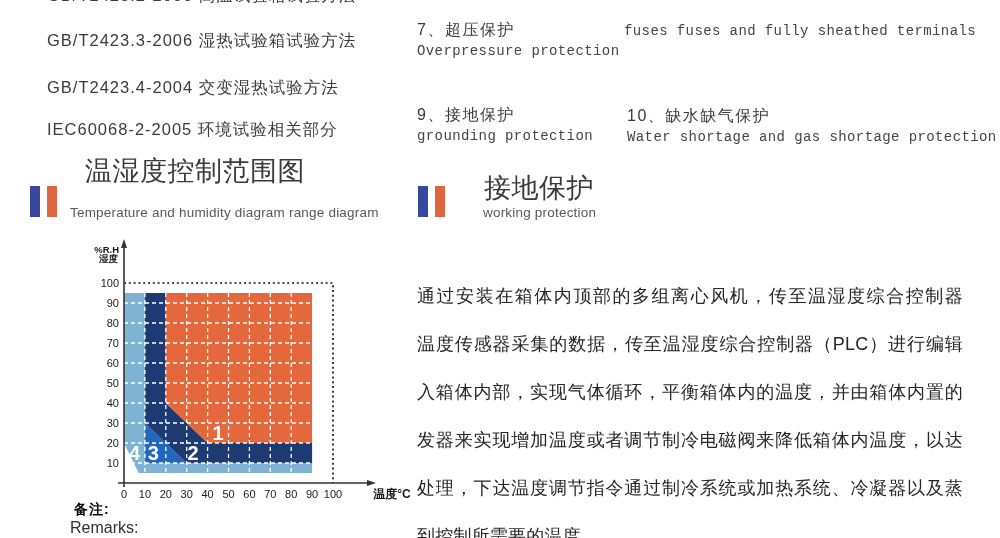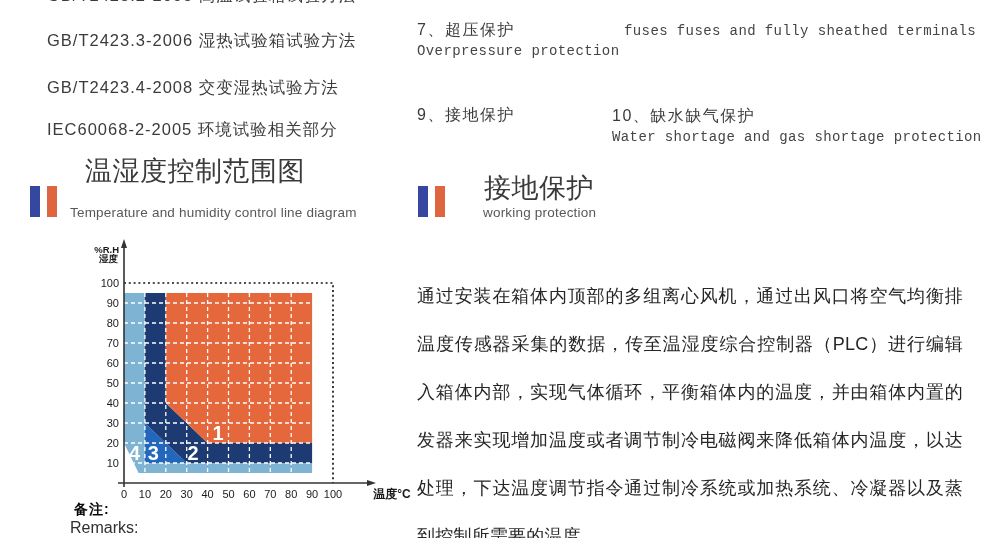--- a/index.html
+++ b/index.html
@@ -41,48 +41,49 @@
     text-align:justify;text-align-last:justify;letter-spacing:0.2px;
   }
   .par-line.last{text-align-last:left;}
 </style>
 </head>
 <body>
 
 <div>
   <div class="std-line" style="top:-14px">GB/T2423.2-2008 高温试验箱试验方法</div>
   <div class="std-line" style="top:31px">GB/T2423.3-2006 湿热试验箱试验方法</div>
-  <div class="std-line" style="top:78px">GB/T2423.4-2008 交变湿热试验方法</div>
+  <div class="std-line" style="top:78px">GB/T2423.4-2004 交变湿热试验方法</div>
   <div class="std-line" style="top:120px">IEC60068-2-2005 环境试验相关部分</div>
 </div>
 
 <div>
   <div class="prot-item" style="left:417px;top:20px">
     <div class="prot-zh">7、超压保护</div>
     <div class="prot-en">Overpressure protection</div>
   </div>
   <div class="prot-item" style="left:624px;top:23px">
     <div class="prot-en">fuses fuses and fully sheathed terminals</div>
   </div>
   <div class="prot-item" style="left:417px;top:105px">
     <div class="prot-zh">9、接地保护</div>
+    <div class="prot-en">grounding protection</div>
   </div>
-  <div class="prot-item" style="left:612px;top:106px">
+  <div class="prot-item" style="left:627px;top:106px">
     <div class="prot-zh">10、缺水缺气保护</div>
     <div class="prot-en">Water shortage and gas shortage protection</div>
   </div>
 </div>
 
 <div>
   <span class="flag-icon" style="left:30px;top:186px">
     <span class="flag-bar blue"></span>
     <span class="flag-bar orange"></span>
   </span>
   <div class="sec-title" style="left:85px;top:156px">温湿度控制范围图</div>
-  <div class="sec-sub" style="left:70px;top:205px">Temperature and humidity control line diagram</div>
+  <div class="sec-sub" style="left:70px;top:205px">Temperature and humidity diagram range diagram</div>
 </div>
 
 <div>
   <span class="flag-icon" style="left:418px;top:186px">
     <span class="flag-bar blue"></span>
     <span class="flag-bar orange"></span>
   </span>
   <div class="sec-title" style="left:484px;top:173px">接地保护</div>
   <div class="sec-sub" style="left:483px;top:205px">working protection</div>
 </div>
@@ -153,19 +154,19 @@
       <text class="rlabel" x="68.25999999999999" y="225" text-anchor="middle">3</text>
       <text class="rlabel" x="107.97" y="225" text-anchor="middle">2</text>
       <text class="rlabel" x="133.05" y="205" text-anchor="middle">1</text>
     </svg>
 </div>
 
 <div class="remark-zh">备注:</div>
 <div class="remark-en">Remarks:</div>
 
 <div id="principle-par">
-  <div class="par-line">通过安装在箱体内顶部的多组离心风机，通过出风口将空气均衡排</div>
+  <div class="par-line">通过安装在箱体内顶部的多组离心风机，传至温湿度综合控制器</div>
   <div class="par-line">温度传感器采集的数据，传至温湿度综合控制器（PLC）进行编辑</div>
   <div class="par-line">入箱体内部，实现气体循环，平衡箱体内的温度，并由箱体内置的</div>
   <div class="par-line">发器来实现增加温度或者调节制冷电磁阀来降低箱体内温度，以达</div>
   <div class="par-line">处理，下达温度调节指令通过制冷系统或加热系统、冷凝器以及蒸</div>
   <div class="par-line last">到控制所需要的温度。</div>
 </div>
 
 </body></html>

